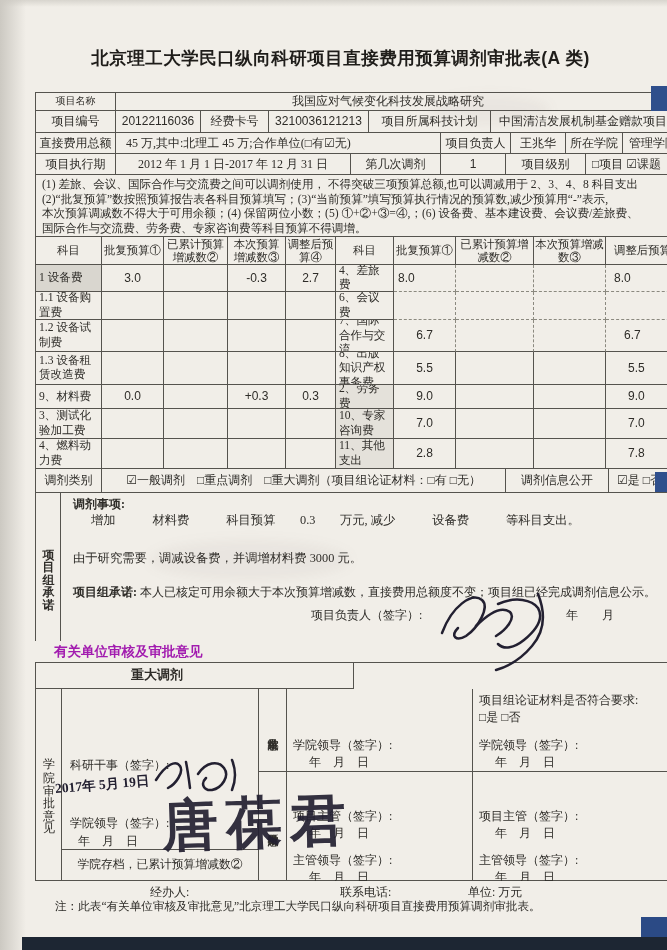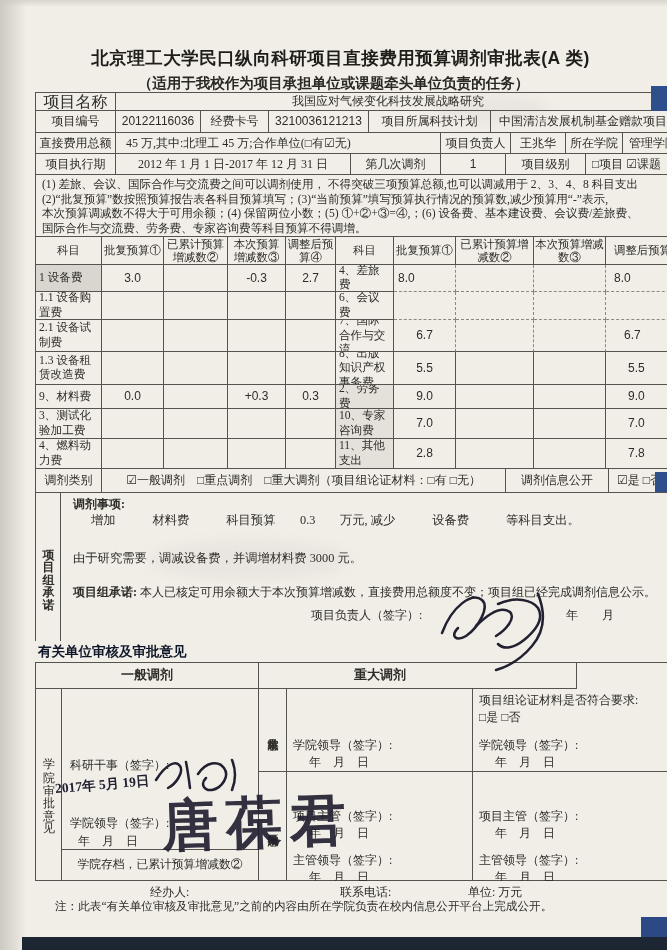--- a/index.html
+++ b/index.html
@@ -48,27 +48,26 @@
   .footer-text{position:absolute;font-size:12px;}
 </style>
 </head>
 <body>
 
 <div class="page">
   <div class="edge-top"></div>
   <div class="edge-left"></div>
 
   <div class="title">北京理工大学民口纵向科研项目直接费用预算调剂审批表(A 类)</div>
-  <div class="subtitle">（适用于我校作为项目承担单位或课题牵头单位负责的任务）</div>
 
   <div class="sheet">
     <div class="in">
 
       <div class="row">
-        <div class="c" style="width:80px;height:18px;font-size:16px">项目名称</div>
+        <div class="c" style="width:80px;height:18px;font-size:10px">项目名称</div>
         <div class="c" style="width:675px;height:18px;padding-right:130px">我国应对气候变化科技发展战略研究</div>
       </div>
 
       <div class="row">
         <div class="c" style="width:80px;height:22px">项目编号</div>
         <div class="c num" style="width:85px;height:22px">20122116036</div>
         <div class="c" style="width:68px;height:22px">经费卡号</div>
         <div class="c num" style="width:100px;height:22px">3210036121213</div>
         <div class="c" style="width:122px;height:22px">项目所属科技计划</div>
         <div class="c l" style="width:300px;height:22px;padding-left:8px">中国清洁发展机制基金赠款项目</div>
@@ -132,21 +131,21 @@
         <div class="c num" style="width:58px;height:28px"></div>
         <div class="c num" style="width:50px;height:28px"></div>
         <div class="c subj" style="width:58px;height:28px">6、会议费</div>
         <div class="c num brd bbd" style="width:62px;height:28px"></div>
         <div class="c num brd bbd" style="width:78px;height:28px"></div>
         <div class="c num brd bbd" style="width:72px;height:28px"></div>
         <div class="c num bbd" style="width:150px;height:28px"></div>
       </div>
 
       <div class="row">
-        <div class="c subj" style="width:66px;height:32px">2.1 设备试制费</div>
+        <div class="c subj" style="width:66px;height:32px">1.2 设备试制费</div>
         <div class="c num" style="width:62px;height:32px"></div>
         <div class="c num" style="width:64px;height:32px"></div>
         <div class="c num" style="width:58px;height:32px"></div>
         <div class="c num" style="width:50px;height:32px"></div>
         <div class="c subj" style="width:58px;height:32px">7、国际合作与交流</div>
         <div class="c num brd" style="width:62px;height:32px">6.7</div>
         <div class="c num brd" style="width:78px;height:32px"></div>
         <div class="c num brd" style="width:72px;height:32px"></div>
         <div class="c num l" style="width:150px;height:32px;padding-left:18px">6.7</div>
       </div>
@@ -220,26 +219,25 @@
             <span class="bold">项目组承诺:</span>
             <span>本人已核定可用余额大于本次预算增减数，直接费用总额度不变；项目组已经完成调剂信息公示。</span>
           </div>
           <div class="abs" style="left:250px;top:115px">项目负责人（签字）:</div>
           <div class="abs" style="left:505px;top:115px">年　　月</div>
         </div>
       </div>
     </div>
   </div>
 
-  <div class="abs bold" style="left:38px;top:643px;font-family:var(--sans);font-size:13.5px;color:#0f172a">有关单位审核及审批意见</div>
+  <div class="abs bold" style="left:54px;top:643px;font-family:var(--sans);font-size:13.5px;color:#a21caf">有关单位审核及审批意见</div>
 
   <div class="sheet2">
     <div class="in">
       <div class="row">
-        <div class="c bold" style="width:223px;height:26px;font-family:var(--sans);font-size:13px">一般调剂</div>
         <div class="c bold" style="width:318px;height:26px;font-family:var(--sans);font-size:13px;justify-content:flex-start;padding-left:95px">重大调剂</div>
       </div>
       <div class="row" style="height:192px">
 
         <div style="width:223px;display:flex;box-sizing:border-box;border-right:1px solid var(--line);border-bottom:1px solid var(--line)">
           <div class="vlabel" style="width:25px;border-right:1px solid var(--line);letter-spacing:13px;padding-top:4px;font-size:12px">学院审批意见</div>
           <div style="flex:1;display:flex;flex-direction:column">
             <div style="height:160px;position:relative;border-bottom:1px solid var(--line)">
               <div class="abs" style="left:8px;top:68px">科研干事（签字）:</div>
               <div class="abs" style="left:8px;top:126px">学院领导（签字）:</div>
@@ -282,21 +280,21 @@
             <div class="abs" style="left:22px;top:97px">年　月　日</div>
           </div>
         </div>
       </div>
     </div>
   </div>
 
   <div class="footer-text" style="left:150px;top:884px">经办人:</div>
   <div class="footer-text" style="left:340px;top:884px">联系电话:</div>
   <div class="footer-text" style="left:468px;top:884px">单位: 万元</div>
-  <div class="footer-text" style="left:55px;top:899px;font-size:11.6px">注：此表“有关单位审核及审批意见”之前的内容由所在学院负责在校内信息公开平台上完成公开。</div>
+  <div class="footer-text" style="left:55px;top:899px;font-size:11.6px">注：此表“有关单位审核及审批意见”北京理工大学民口纵向科研项目直接费用预算调剂审批表。</div>
 
   <svg class="sig-svg abs" style="left:432px;top:578px;z-index:5" width="145" height="95" viewBox="0 0 145 95">
     <path d="M10 55 C20 28 40 14 50 22 C58 29 46 50 34 58 C24 64 18 58 26 50"></path>
     <path d="M44 48 C58 34 70 28 78 34 C84 40 74 52 64 58"></path>
     <path d="M66 26 C84 18 100 22 106 30 C112 40 104 52 92 62 C82 70 72 72 66 66"></path>
     <path d="M106 16 C114 36 112 54 100 68 C90 80 78 88 64 92"></path>
   </svg>
   <svg class="sig-svg abs" style="left:146px;top:750px;z-index:5" width="100" height="48" viewBox="0 0 100 48">
     <path d="M10 30 C20 14 30 10 34 16 C38 22 30 34 22 38"></path>
     <path d="M40 12 C42 22 43 30 44 38"></path>

